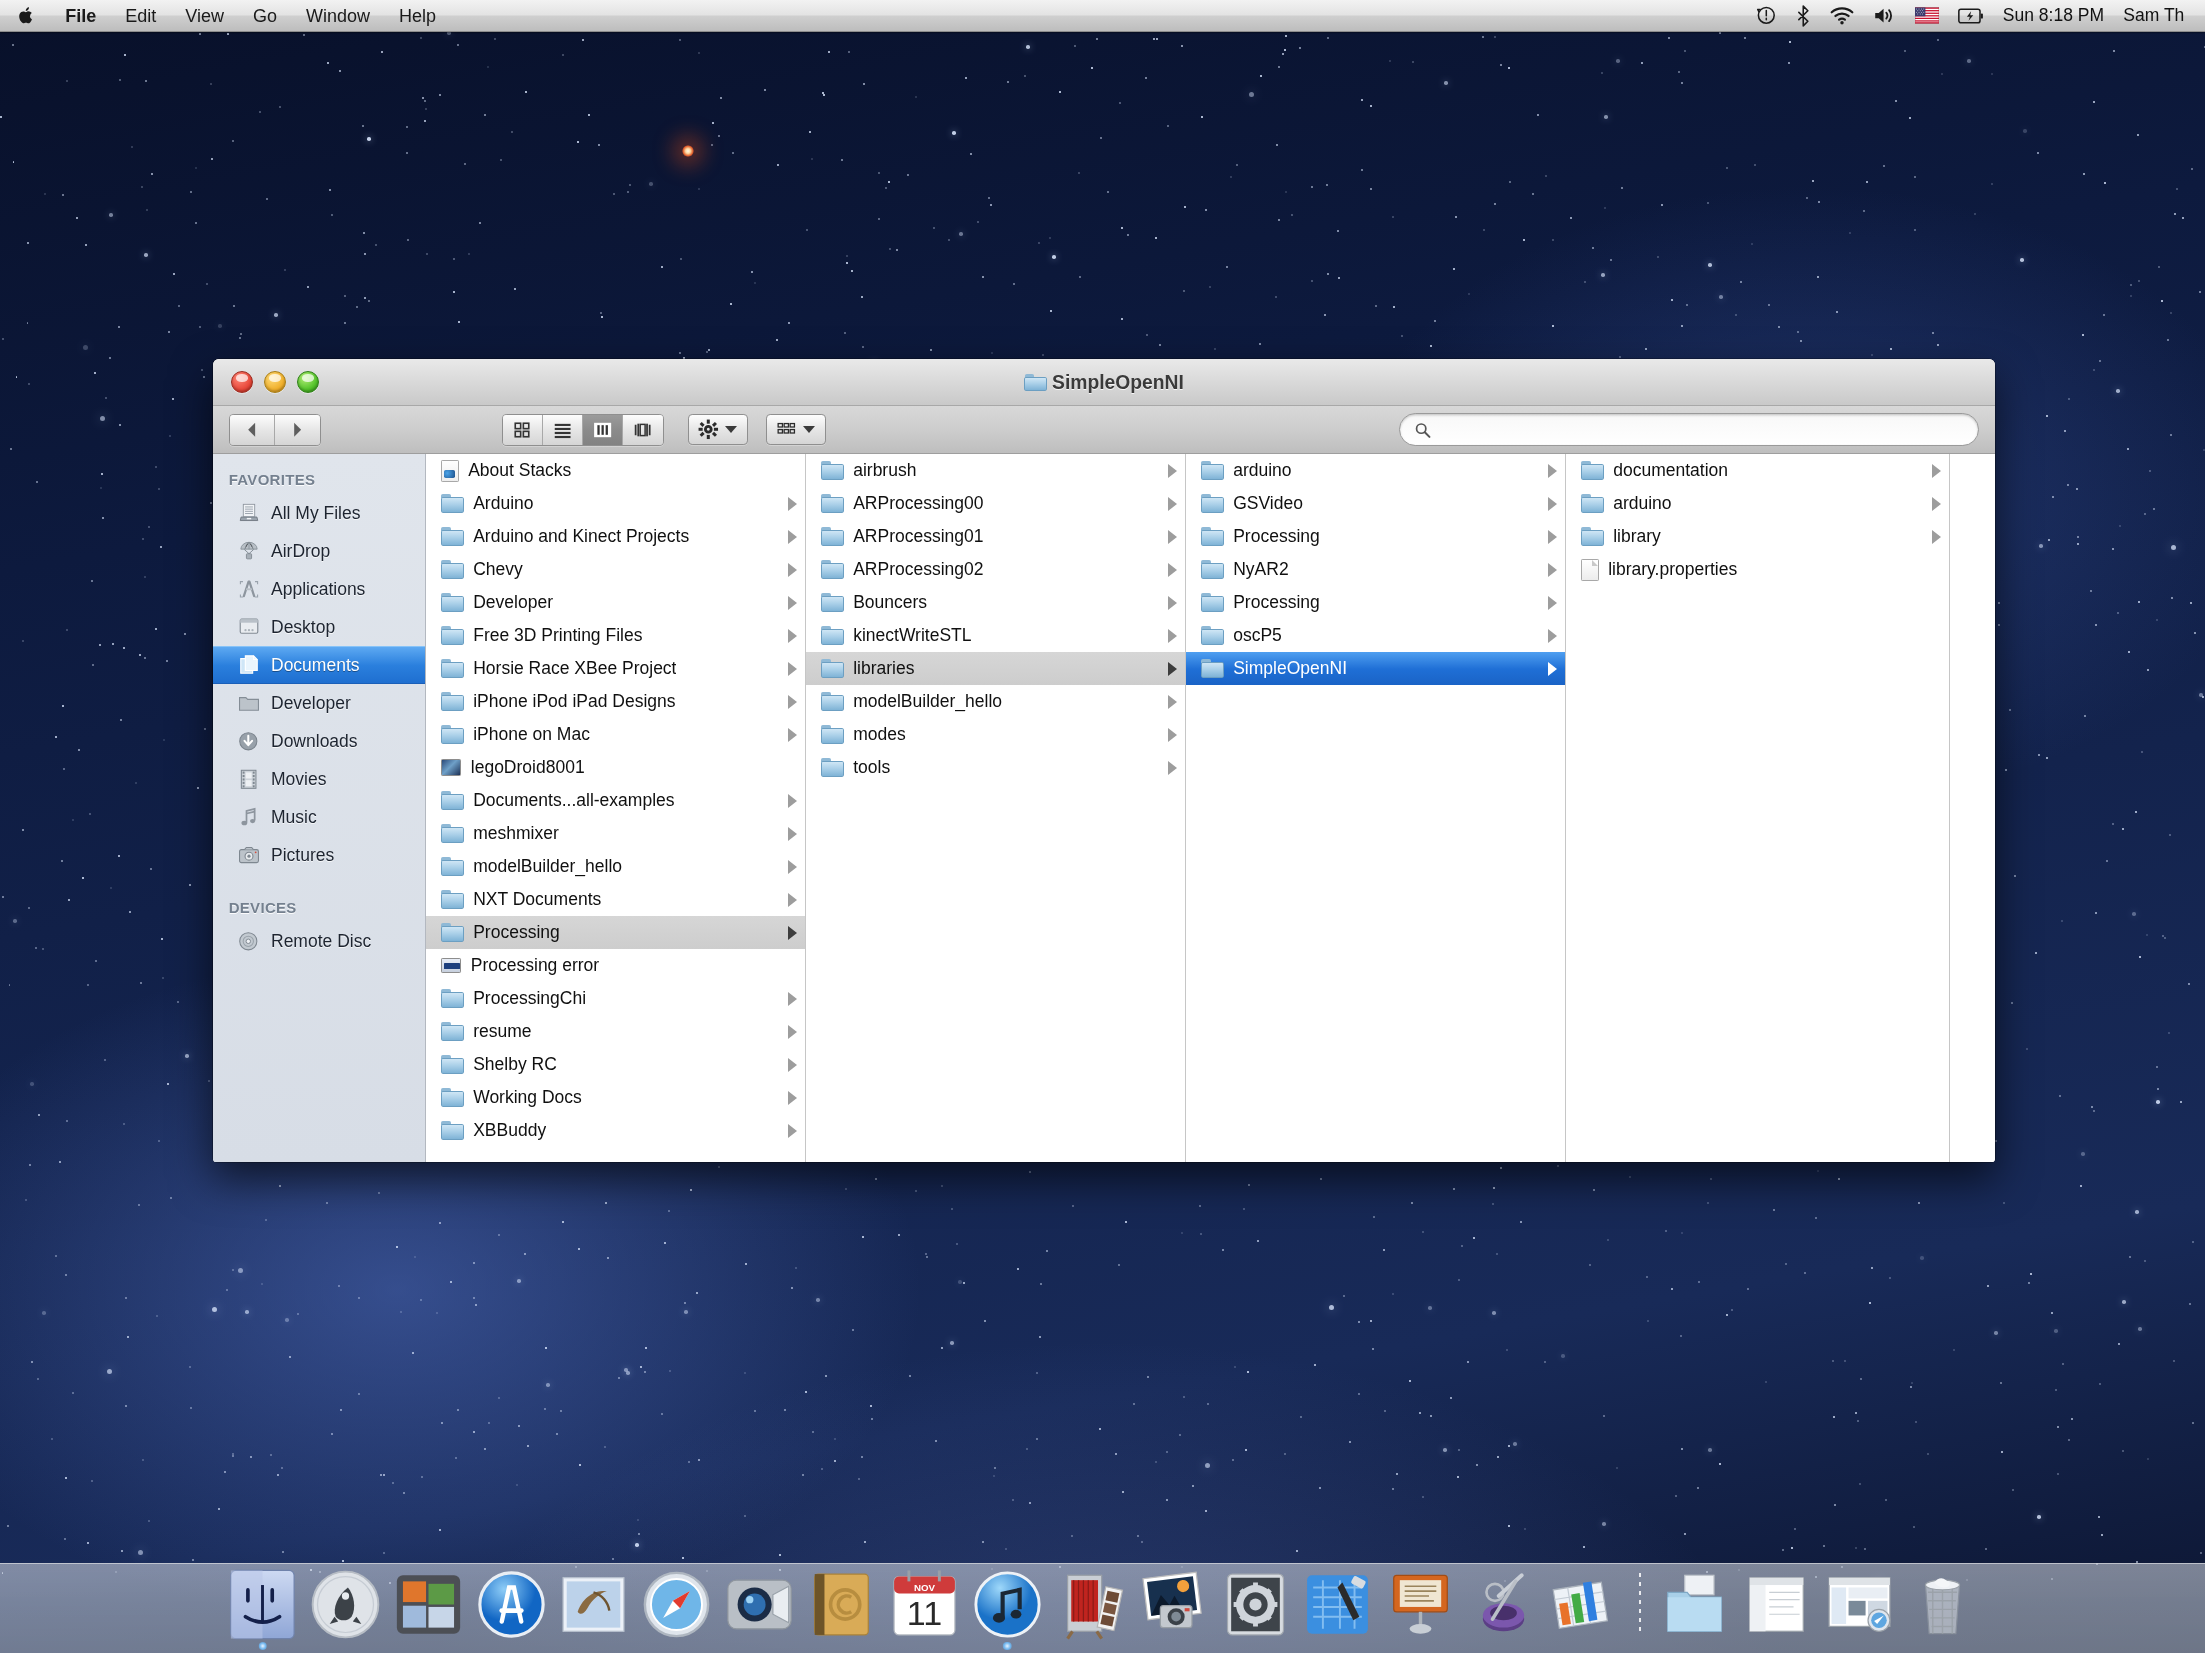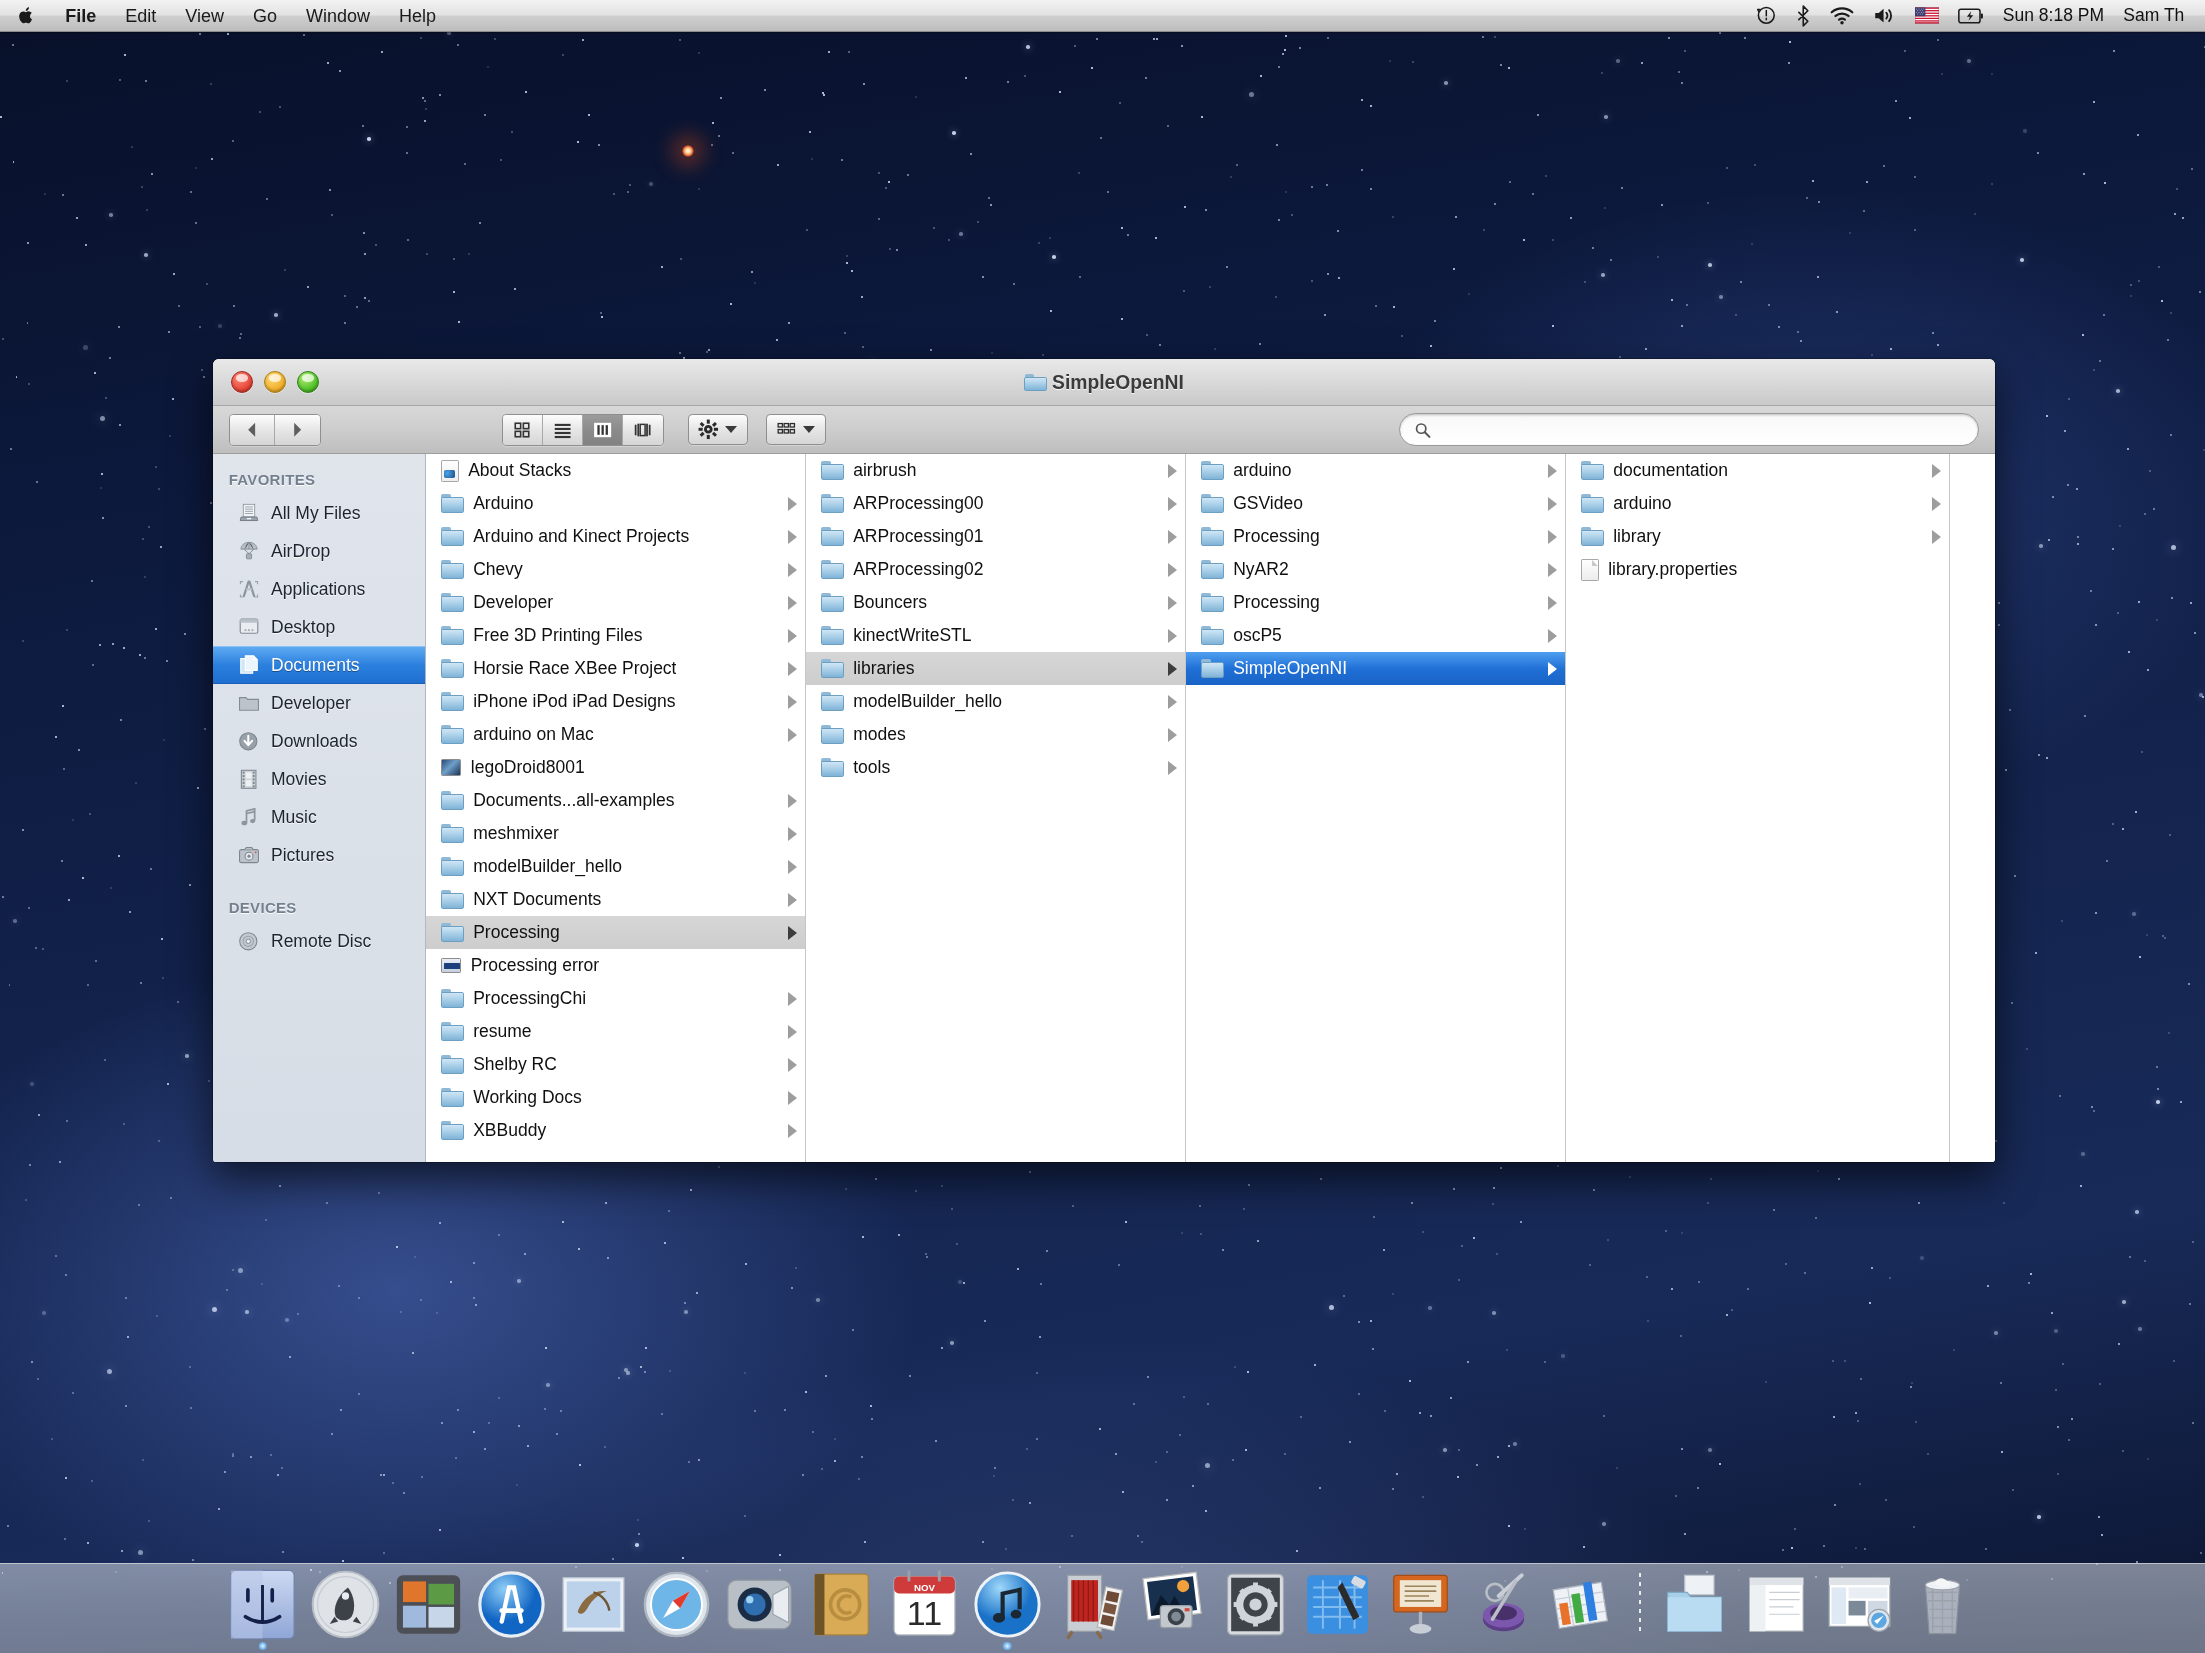--- a/index.html
+++ b/index.html
@@ -2119,21 +2119,21 @@
               <span class="body"></span>
             </span>
             <span class="label">iPhone iPod iPad Designs</span>
             <span class="arrow"></span>
           </div>
           <div class="row">
             <span class="ficon folder">
               <span class="tab"></span>
               <span class="body"></span>
             </span>
-            <span class="label">arduino on Mac</span>
+            <span class="label">iPhone on Mac</span>
             <span class="arrow"></span>
           </div>
           <div class="row">
             <span class="ficon img-thumb"></span>
             <span class="label">legoDroid8001</span>
           </div>
           <div class="row">
             <span class="ficon folder">
               <span class="tab"></span>
               <span class="body"></span>

